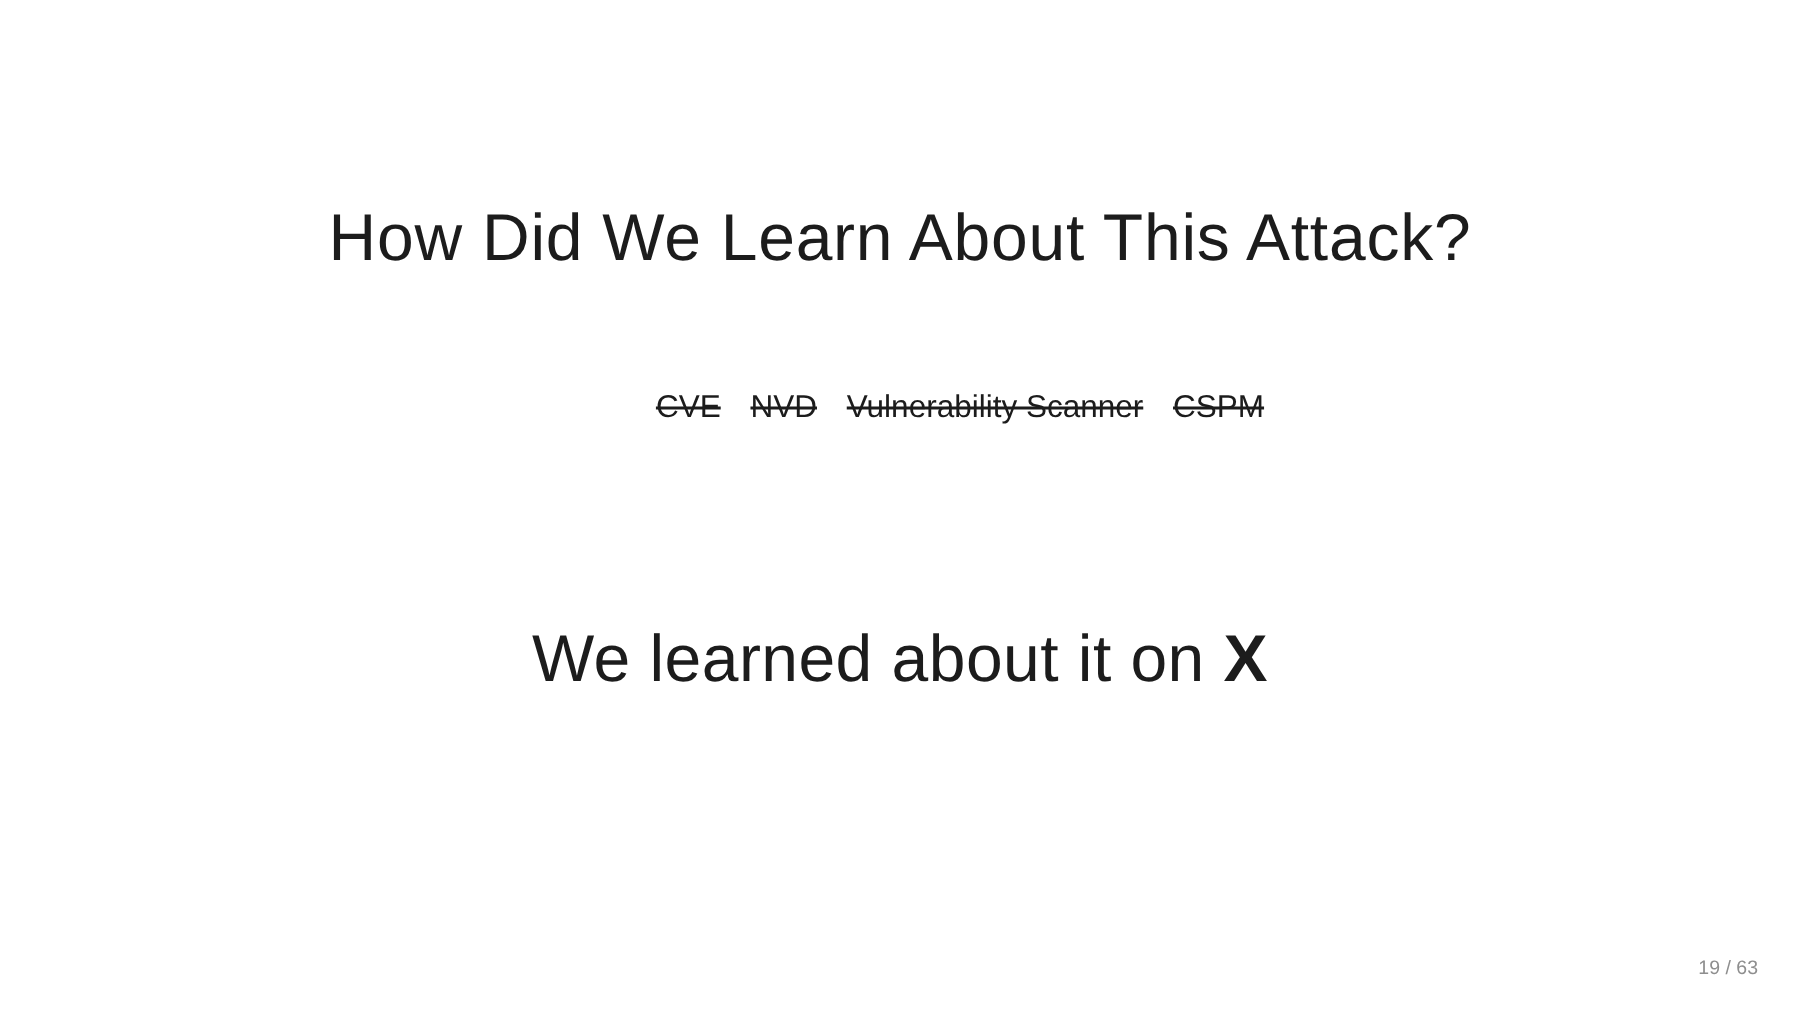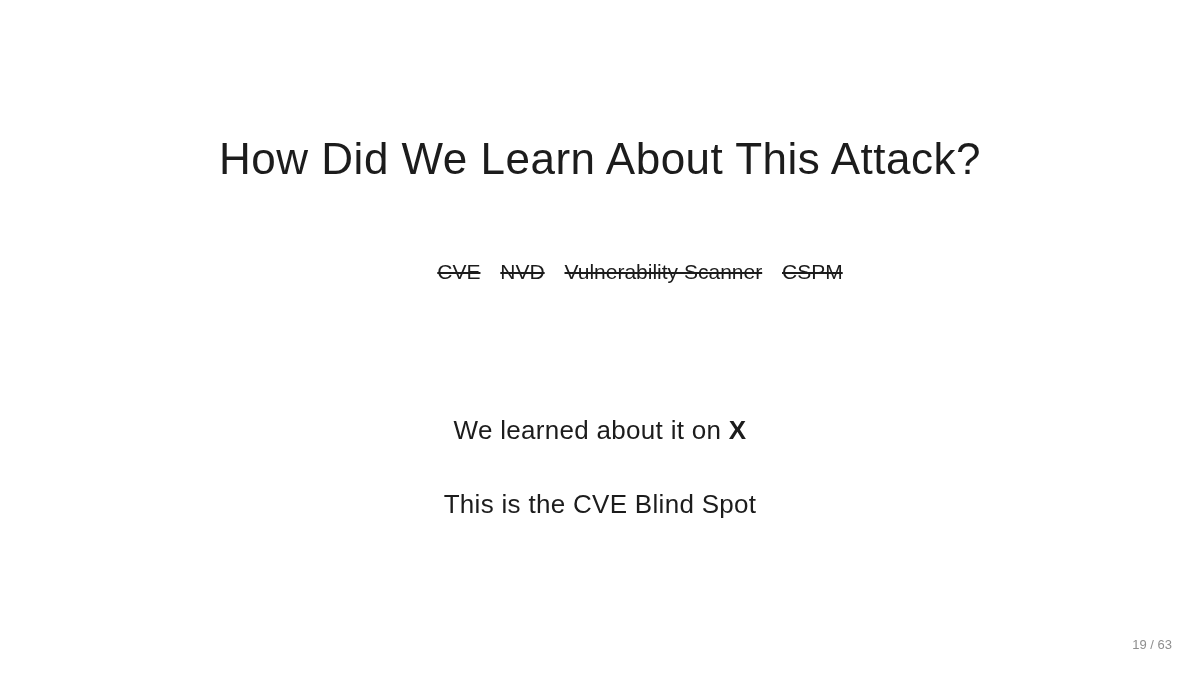--- a/index.html
+++ b/index.html
@@ -45,21 +45,21 @@
     text-decoration-thickness: 2px;
   }
   .body-block {
     position: absolute;
     top: 415px;
     left: 0;
     width: 100%;
     text-align: center;
   }
   .body-line {
-    font-size: 26px;
+    font-size: 44px;
     font-weight: 300;
     letter-spacing: 0.3px;
     color: #1c1c1c;
     margin: 0;
   }
   .body-line-1 {
     margin-bottom: 43px;
   }
   .bold-x {
     font-weight: 700;
@@ -82,18 +82,17 @@
 
   <div class="struck-row">
     <span class="struck-term">CVE</span>
     <span class="struck-term">NVD</span>
     <span class="struck-term">Vulnerability Scanner</span>
     <span class="struck-term">CSPM</span>
   </div>
 
   <div class="body-block">
     <p class="body-line body-line-1"><span>We learned about it on </span><span class="bold-x">X</span></p>
-    <p class="body-line">This is the CVE Blind Spot</p>
   </div>
 
   <div class="page-number">19 / 63</div>
 
 </div>
 
 </body></html>

